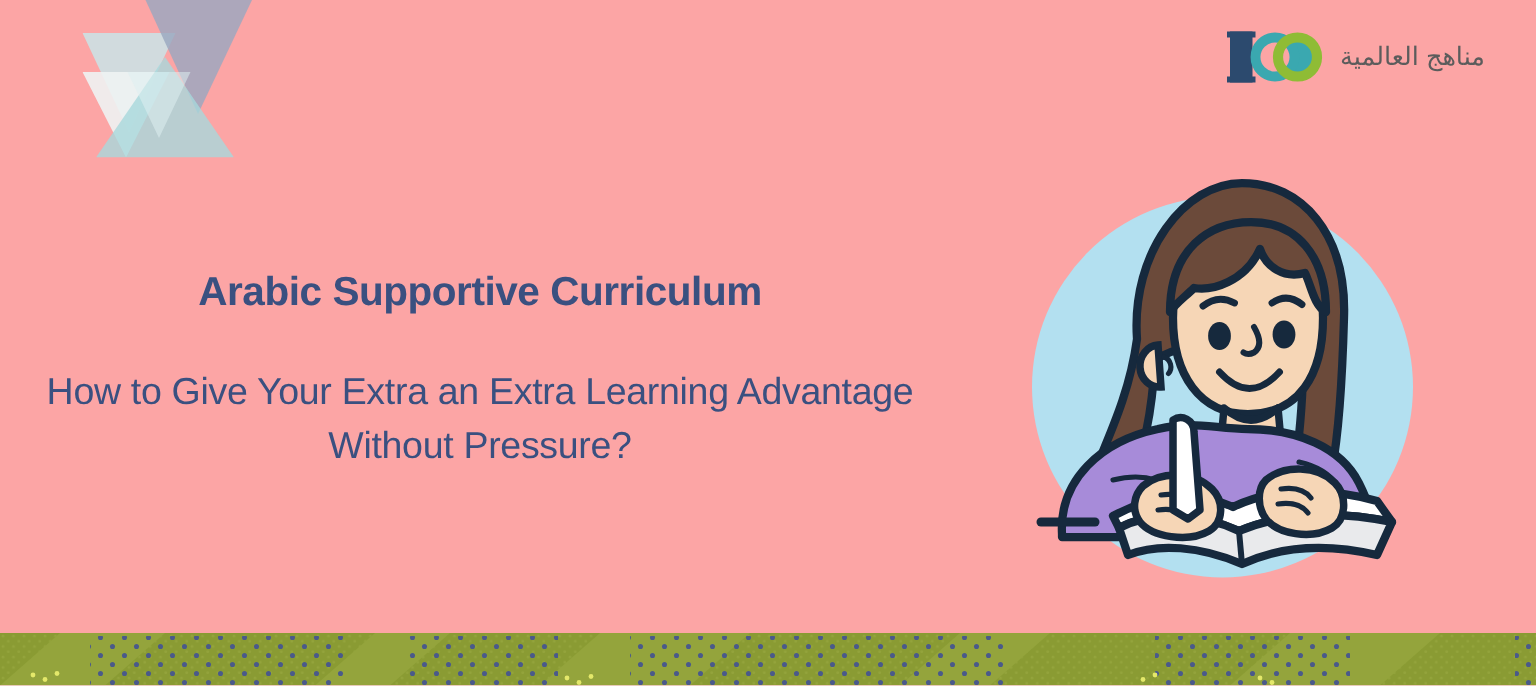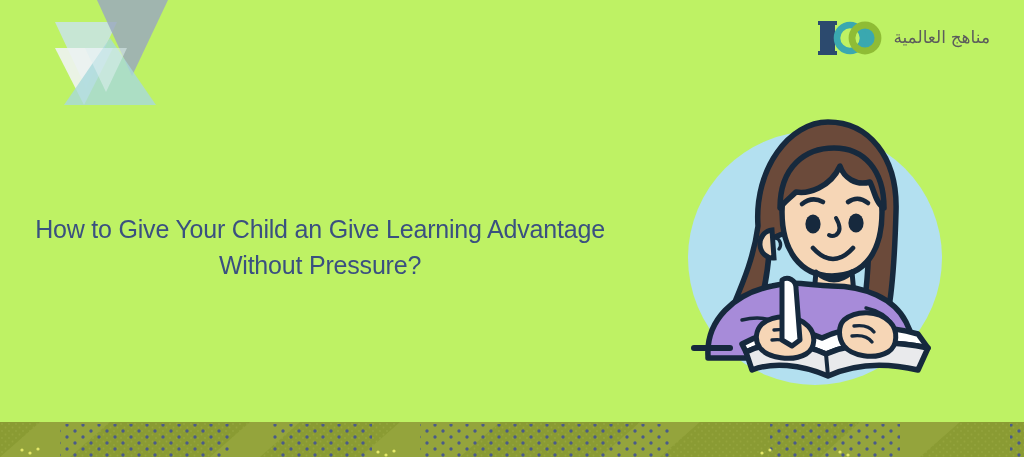--- a/index.html
+++ b/index.html
@@ -5,21 +5,21 @@
   * { box-sizing: border-box; margin: 0; padding: 0; }
   html, body {
     width: 1024px; height: 457px;
     background: #ffffff;
     font-family: "Liberation Sans", sans-serif;
     overflow: hidden;
   }
   .banner {
     position: relative;
     width: 1024px; height: 457px;
-    background: #bef264;
+    background: #fca5a5;
     overflow: hidden;
   }
 
   
   .deco-triangles {
     position: absolute;
     left: 55px; top: 0;
     width: 115px; height: 105px;
     pointer-events: none;
   }
@@ -125,21 +125,22 @@
       <circle cx="34" cy="21" r="13" fill="none" stroke="#3aa8b0" stroke-width="6.6"></circle>
 
       <circle cx="49" cy="21" r="13" fill="none" stroke="#8fbc35" stroke-width="6.8"></circle>
     </svg>
     <div class="logo-text">
       <span class="logo-ar">مناهج العالمية</span>
     </div>
   </div>
 
   <div class="text-block">
-    <div class="subheadline">How to Give Your Child an Give Learning Advantage Without Pressure?</div>
+    <div class="headline">Arabic Supportive Curriculum</div>
+    <div class="subheadline">How to Give Your Extra an Extra Learning Advantage Without Pressure?</div>
   </div>
 
   <div class="illustration">
     <svg width="305" height="295" viewBox="0 0 305 295">
       <defs>
         <clipPath id="pageclip">
           <path d="M95 235 L160 218 L215 232 L280 228 L262 258 L160 268 L108 252 Z"></path>
         </clipPath>
       </defs>
 

